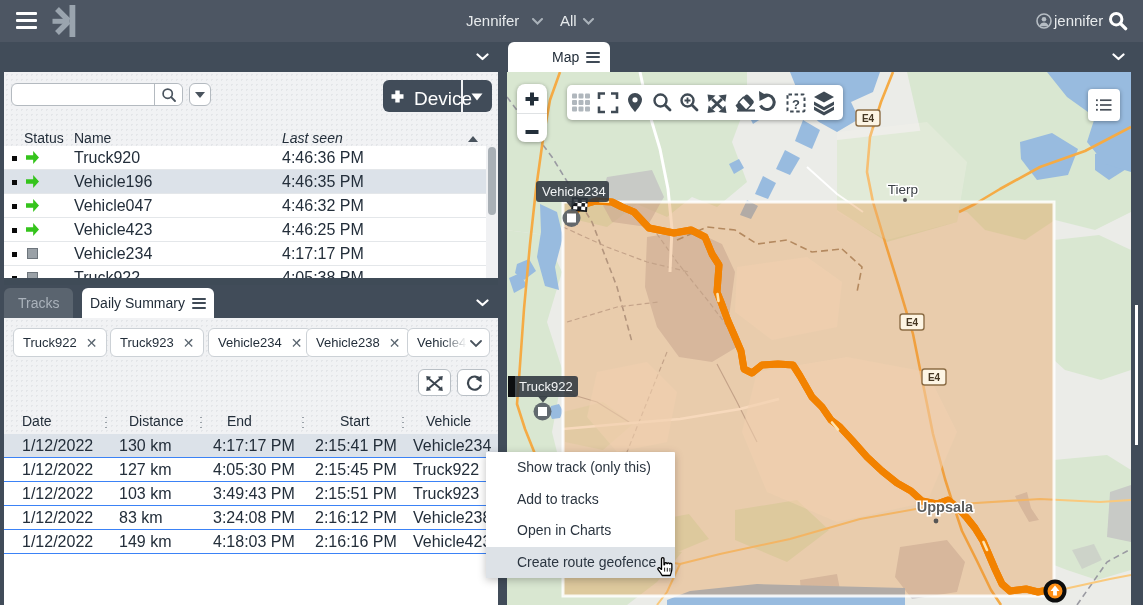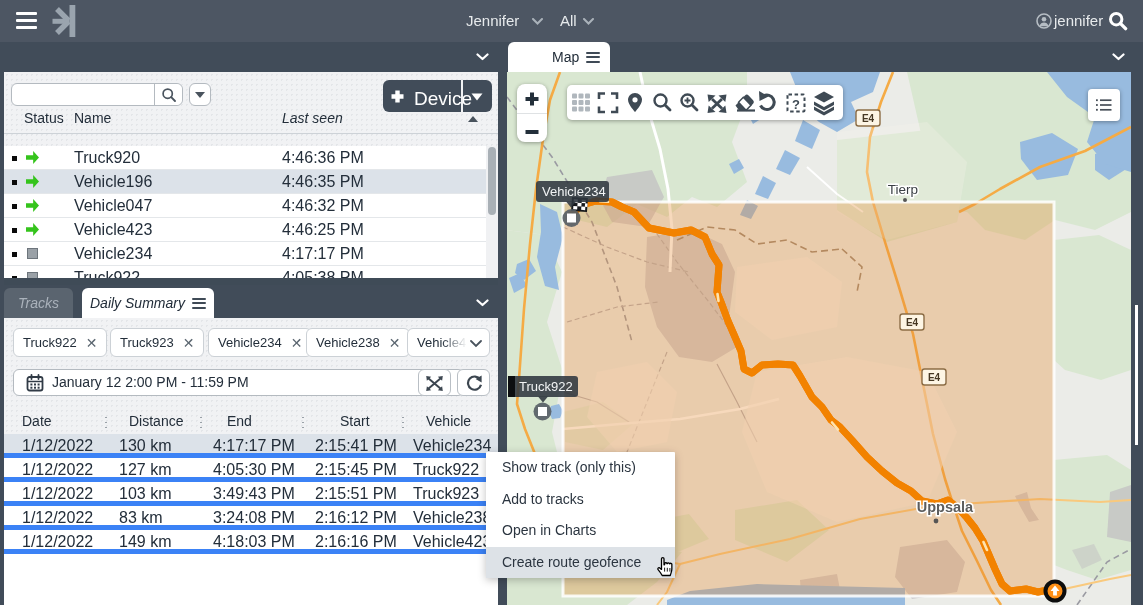--- a/index.html
+++ b/index.html
@@ -21,33 +21,33 @@
   .row { position:absolute; left:0; width:100%; height:24px; font-size:16px; color:#232e3a; }
   .hl { background:#dce2e9; }
   .btn { background:#fff; border:1px solid #b9bfc5; border-radius:6px; position:absolute; }
   .cell { position:absolute; white-space:nowrap; }
   .chip { position:absolute; top:328px; height:29px; background:#fff; border:1px solid #ccd1d6;
      border-radius:6px; display:flex; align-items:center; font-size:13px; color:#232e3a; padding:0 9px;}
   .chip .x { color:#5b6670; margin-left:9px; font-size:14px; }
   
   #menu { left:486px; top:452px; width:189px; height:126px; background:#fff;
      box-shadow:0 2px 8px rgba(0,0,0,.25); z-index:50; border-radius:1px;}
-  #menu .mi { height:31.5px; line-height:31.5px; font-size:14px; color:#2b3540; padding-left:16px; }
+  #menu .mi { height:31.5px; line-height:31.5px; font-size:14px; color:#2b3540; padding-left:31px; }
   #menu .mi.sel { background:#dde2e7; }
   
   .vrow { border-bottom:1px solid #e4e7ea; }
   .vrow i { position:absolute; left:8px; top:9.5px; width:5px; height:5px; background:#0a0a0a; }
   .vrow .ar { position:absolute; left:22px; top:5px; width:13px; height:13px;
       background:#35c41c;
       clip-path:polygon(0 32%, 55% 32%, 55% 0, 100% 50%, 55% 100%, 55% 68%, 0 68%); }
   .vrow .sq { position:absolute; left:23px; top:6px; width:11px; height:11px; background:#9aa1a7; border:1px solid #6d757c;}
   .vrow .nm { position:absolute; left:70px; top:3px; }
   .vrow .tm { position:absolute; left:278px; top:3px; }
   
-  .srow { border-bottom:5px solid #3b82f6; }
+  .srow { border-bottom:1px solid #3b82f6; }
   .srow .c1 { position:absolute; left:18px; top:3px; }
   .srow .c2 { position:absolute; left:115px; top:3px; }
   .srow .c3 { position:absolute; left:209px; top:3px; }
   .srow .c4 { position:absolute; left:311px; top:3px; }
   .srow .c5 { position:absolute; left:409px; top:3px; }
   .dots { position:absolute; top:5px; width:2px; height:14px;
      background-image:radial-gradient(circle, #9aa1a8 1px, rgba(0,0,0,0) 1px); background-size:2px 5px; }
 </style>
 </head>
 <body>
@@ -123,21 +123,21 @@
       <svg style="position:absolute;left:8px;top:9.5px;" width="13" height="13" viewBox="0 0 13 13">
         <path d="M6.5,0.5 V12.5 M0.5,6.5 H12.5" stroke="#fff" stroke-width="4.4"></path>
       </svg>
       <span style="position:absolute;left:31px;top:8px;">Device</span>
       <div style="position:absolute;left:78px;top:0;width:1.5px;height:32px;background:#f1f2f4;"></div>
       <svg style="position:absolute;left:88px;top:13px;" width="12" height="8" viewBox="0 0 12 8">
         <polygon points="0.5,0.5 11.5,0.5 6,7.5" fill="#fff"></polygon>
       </svg>
     </div>
 
-    <div class="abs" style="left:0;top:32px;width:494px;height:30px;border-bottom:1px solid #cdd2d7;font-size:14px;color:#232e3a;">
+    <div class="abs" style="left:0;top:52px;width:494px;height:30px;border-bottom:1px solid #cdd2d7;font-size:14px;color:#232e3a;">
       <span class="cell" style="left:20px;top:6px;">Status</span>
       <span class="cell" style="left:70px;top:6px;">Name</span>
       <span class="cell" style="left:278px;top:6px;font-style:italic;">Last seen</span>
       <svg class="abs" style="left:464px;top:12px;" width="10" height="7" viewBox="0 0 10 7">
         <polygon points="5,0 10,6 0,6" fill="#49535d"></polygon>
       </svg>
     </div>
 
     <div class="abs" style="left:0;top:74px;width:494px;height:132px;background:#fff;overflow:hidden;">
       <div class="row vrow" style="top:0;">
@@ -175,21 +175,21 @@
         <b class="sq"></b>
         <span class="nm">Truck922</span>
         <span class="tm">4:05:38 PM</span>
       </div>
     </div>
 
     <div class="abs" style="left:482px;top:74px;width:12px;height:132px;background:#f0f1f3;"></div>
     <div class="abs" style="left:484px;top:75px;width:8px;height:68px;background:#a9b0b6;border-radius:4px;"></div>
   </div>
 
-  <div class="abs tabbar" style="left:4px;top:285px;width:494px;height:33px;font-style:italic;">
+  <div class="abs tabbar" style="left:4px;top:285px;width:494px;height:33px;">
     <div class="tab-inactive" style="left:0;">Tracks</div>
     <div class="tab-active" style="left:78px;padding:0 8px;">Daily Summary&nbsp;<span class="hamb" style="margin-left:3px;">
         <div></div>
         <div></div>
         <div></div>
       </span></div>
     <svg class="abs" style="left:472px;top:14px;" width="13" height="8" viewBox="0 0 13 8">
       <path d="M1.5,1.5 L6.5,6 L11.5,1.5" stroke="#fff" stroke-width="2.2" fill="none" stroke-linecap="round" stroke-linejoin="round"></path>
     </svg>
   </div>
@@ -199,37 +199,20 @@
     <div class="chip" style="left:106px;top:10px;">Truck923<span class="x">✕</span></div>
     <div class="chip" style="left:204px;top:10px;">Vehicle234<span class="x">✕</span></div>
     <div class="chip" style="left:302px;top:10px;">Vehicle238<span class="x">✕</span></div>
     <div class="chip" style="left:403px;top:10px;width:83px;overflow:hidden;">Vehicle4
       <svg style="position:absolute;right:7px;top:11px;" width="12" height="8" viewBox="0 0 12 8">
         <path d="M1,1 L6,6 L11,1" stroke="#49535d" stroke-width="1.8" fill="none" stroke-linecap="round"></path>
       </svg>
       <div style="position:absolute;right:22px;top:0;width:26px;height:27px;background:linear-gradient(90deg,rgba(255,255,255,0),#fff);"></div>
     </div>
 
-    <div class="abs" style="left:9px;top:51px;width:451px;height:27px;background:#fff;border:1px solid #b4bac0;border-radius:6px;">
-      <svg style="position:absolute;left:12px;top:4px;" width="18" height="18" viewBox="0 0 18 18">
-        <rect x="1.5" y="3" width="15" height="13.5" rx="2" fill="none" stroke="#313b46" stroke-width="1.8"></rect>
-        <line x1="5.5" y1="1" x2="5.5" y2="5" stroke="#313b46" stroke-width="1.8" stroke-linecap="round"></line>
-        <line x1="12.5" y1="1" x2="12.5" y2="5" stroke="#313b46" stroke-width="1.8" stroke-linecap="round"></line>
-        <line x1="2" y1="7.5" x2="16" y2="7.5" stroke="#313b46" stroke-width="1.5"></line>
-        <g fill="#313b46">
-          <rect x="4.4" y="9.5" width="2" height="2"></rect>
-          <rect x="8" y="9.5" width="2" height="2"></rect>
-          <rect x="11.6" y="9.5" width="2" height="2"></rect>
-          <rect x="4.4" y="12.7" width="2" height="2"></rect>
-          <rect x="8" y="12.7" width="2" height="2"></rect>
-          <rect x="11.6" y="12.7" width="2" height="2"></rect>
-        </g>
-      </svg>
-      <span style="position:absolute;left:38px;top:4px;font-size:14px;color:#232e3a;">January 12 2:00 PM - 11:59 PM</span>
-    </div>
     <div class="abs btn" style="left:414px;top:51px;width:33px;height:27px;">
       <svg style="position:absolute;left:7px;top:6px;" width="17" height="15" viewBox="0 0 17 15">
         <g stroke="#3c4650" stroke-width="2" fill="none" stroke-linecap="round">
           <path d="M2,2 L15,13 M15,2 L2,13"></path>
         </g>
         <g fill="#3c4650">
           <polygon points="0.2,0 5.2,0.8 0.9,4.8"></polygon>
           <polygon points="16.8,0 11.8,0.8 16.1,4.8"></polygon>
           <polygon points="0.2,15 5.2,14.2 0.9,10.2"></polygon>
           <polygon points="16.8,15 11.8,14.2 16.1,10.2"></polygon>

